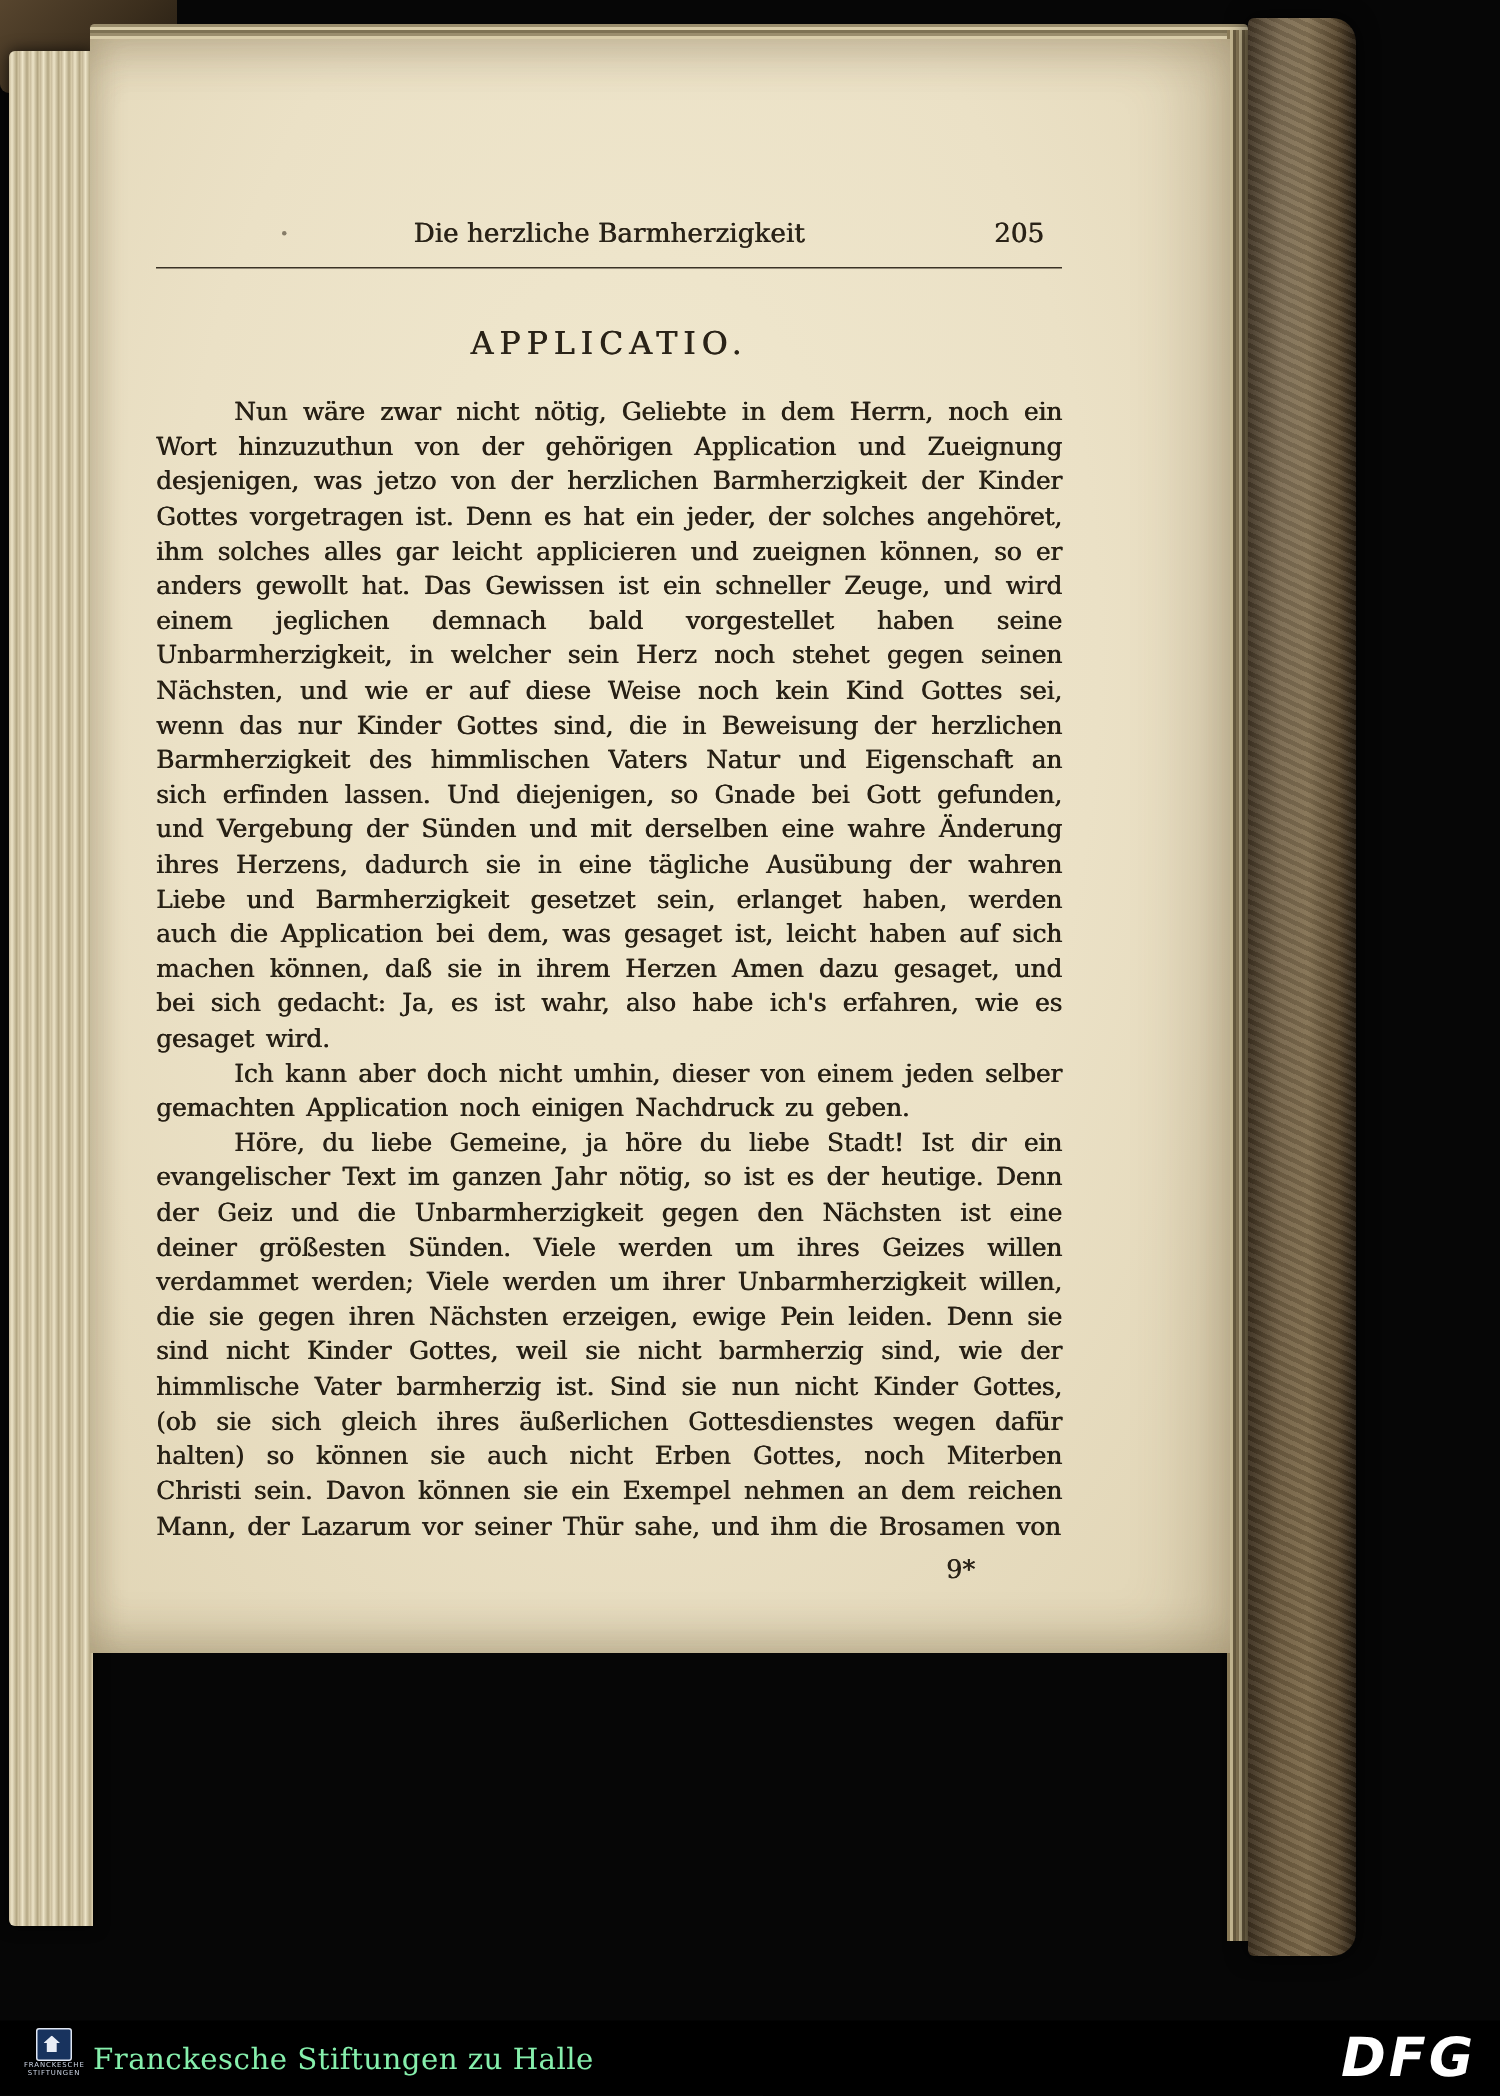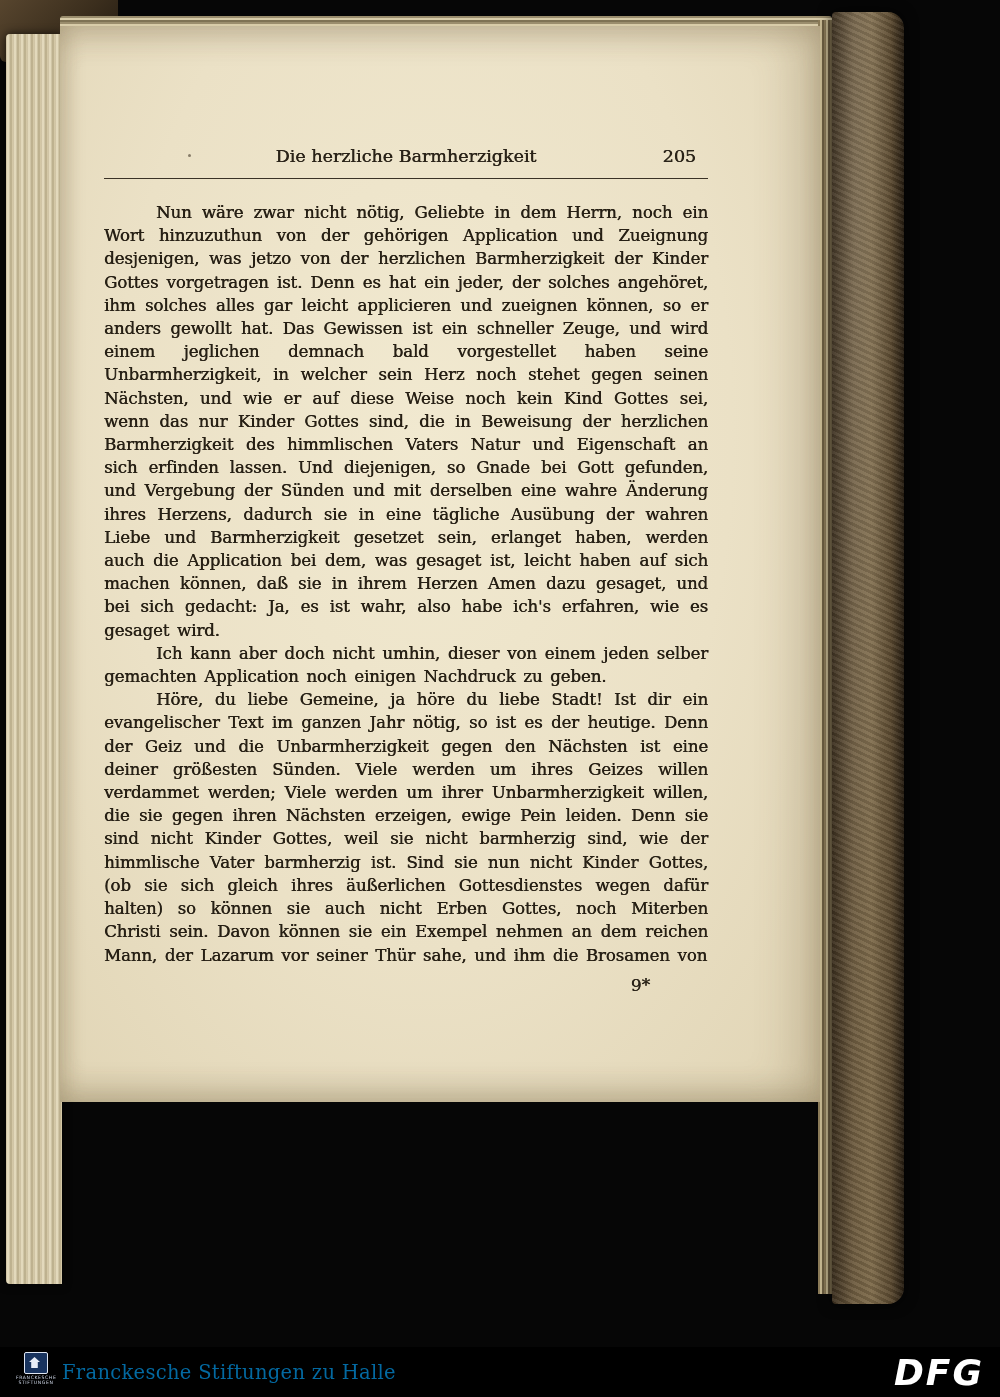--- a/index.html
+++ b/index.html
@@ -84,21 +84,21 @@
   .fs-emblem:before{
     content:"";position:absolute;left:4px;top:4px;width:11px;height:11px;
     background:#e8edf6;clip-path:polygon(50% 0,100% 45%,80% 45%,80% 100%,20% 100%,20% 45%,0 45%);
   }
   .fs-logo-text{
     color:#cdd6e6;font-family:"DejaVu Sans","Liberation Sans",sans-serif;
     font-size:4.6px;line-height:5.4px;letter-spacing:.6px;white-space:nowrap;
   }
   .institution{
     position:absolute;left:62px;top:0;height:50px;display:flex;align-items:center;
-    color:#0369a1;font-size:19.5px;letter-spacing:.3px;
+    color:#86efac;font-size:19.5px;letter-spacing:.3px;
   }
   .dfg-logo{
     position:absolute;right:16px;top:0;height:50px;display:flex;align-items:center;
     color:#ffffff;font-family:"DejaVu Sans","Liberation Sans",sans-serif;
     font-weight:bold;font-size:36px;letter-spacing:2px;font-style:italic;
   }
 </style>
 </head>
 <body>
 
@@ -114,20 +114,21 @@
   <div class="speck"></div>
 
   <div class="text-block">
 
     <div class="running-header">
       <span class="rh-title">Die herzliche Barmherzigkeit</span>
       <span class="rh-num">205</span>
     </div>
     <hr class="header-rule">
 
+    <h1 class="section-title">APPLICATIO.</h1>
 
     <div class="body-text">
       <p>Nun wäre zwar nicht nötig, Geliebte in dem Herrn, noch ein Wort hinzuzuthun von der gehörigen Application und Zueignung desjenigen, was jetzo von der herzlichen Barmherzigkeit der Kinder Gottes vorgetragen ist.  Denn es hat ein jeder, der solches angehöret, ihm solches alles gar leicht applicieren und zueignen können, so er anders gewollt hat.  Das Gewissen ist ein schneller Zeuge, und wird einem jeglichen demnach bald vorgestellet haben seine Unbarmherzigkeit, in welcher sein Herz noch stehet gegen seinen Nächsten, und wie er auf diese Weise noch kein Kind Gottes sei, wenn das nur Kinder Gottes sind, die in Beweisung der herzlichen Barmherzigkeit des himmlischen Vaters Natur und Eigenschaft an sich erfinden lassen.  Und diejenigen, so Gnade bei Gott gefunden, und Vergebung der Sünden und mit derselben eine wahre Änderung ihres Herzens, dadurch sie in eine tägliche Ausübung der wahren Liebe und Barmherzigkeit gesetzet sein, erlanget haben, werden auch die Application bei dem, was gesaget ist, leicht haben auf sich machen können, daß sie in ihrem Herzen Amen dazu gesaget, und bei sich gedacht: Ja, es ist wahr, also habe ich's erfahren, wie es gesaget wird.</p>
       <p>Ich kann aber doch nicht umhin, dieser von einem jeden selber gemachten Application noch einigen Nachdruck zu geben.</p>
       <p>Höre, du liebe Gemeine, ja höre du liebe Stadt!  Ist dir ein evangelischer Text im ganzen Jahr nötig, so ist es der heutige.  Denn der Geiz und die Unbarmherzigkeit gegen den Nächsten ist eine deiner größesten Sünden.  Viele werden um ihres Geizes willen verdammet werden; Viele werden um ihrer Unbarmherzigkeit willen, die sie gegen ihren Nächsten erzeigen, ewige Pein leiden.  Denn sie sind nicht Kinder Gottes, weil sie nicht barmherzig sind, wie der himmlische Vater barmherzig ist.  Sind sie nun nicht Kinder Gottes, (ob sie sich gleich ihres äußerlichen Gottesdienstes wegen dafür halten) so können sie auch nicht Erben Gottes, noch Miterben Christi sein.  Davon können sie ein Exempel nehmen an dem reichen Mann, der Lazarum vor seiner Thür sahe, und ihm die Brosamen von</p>
     </div>
 
     <div class="signature-mark">9*</div>
   </div>
 </div>

